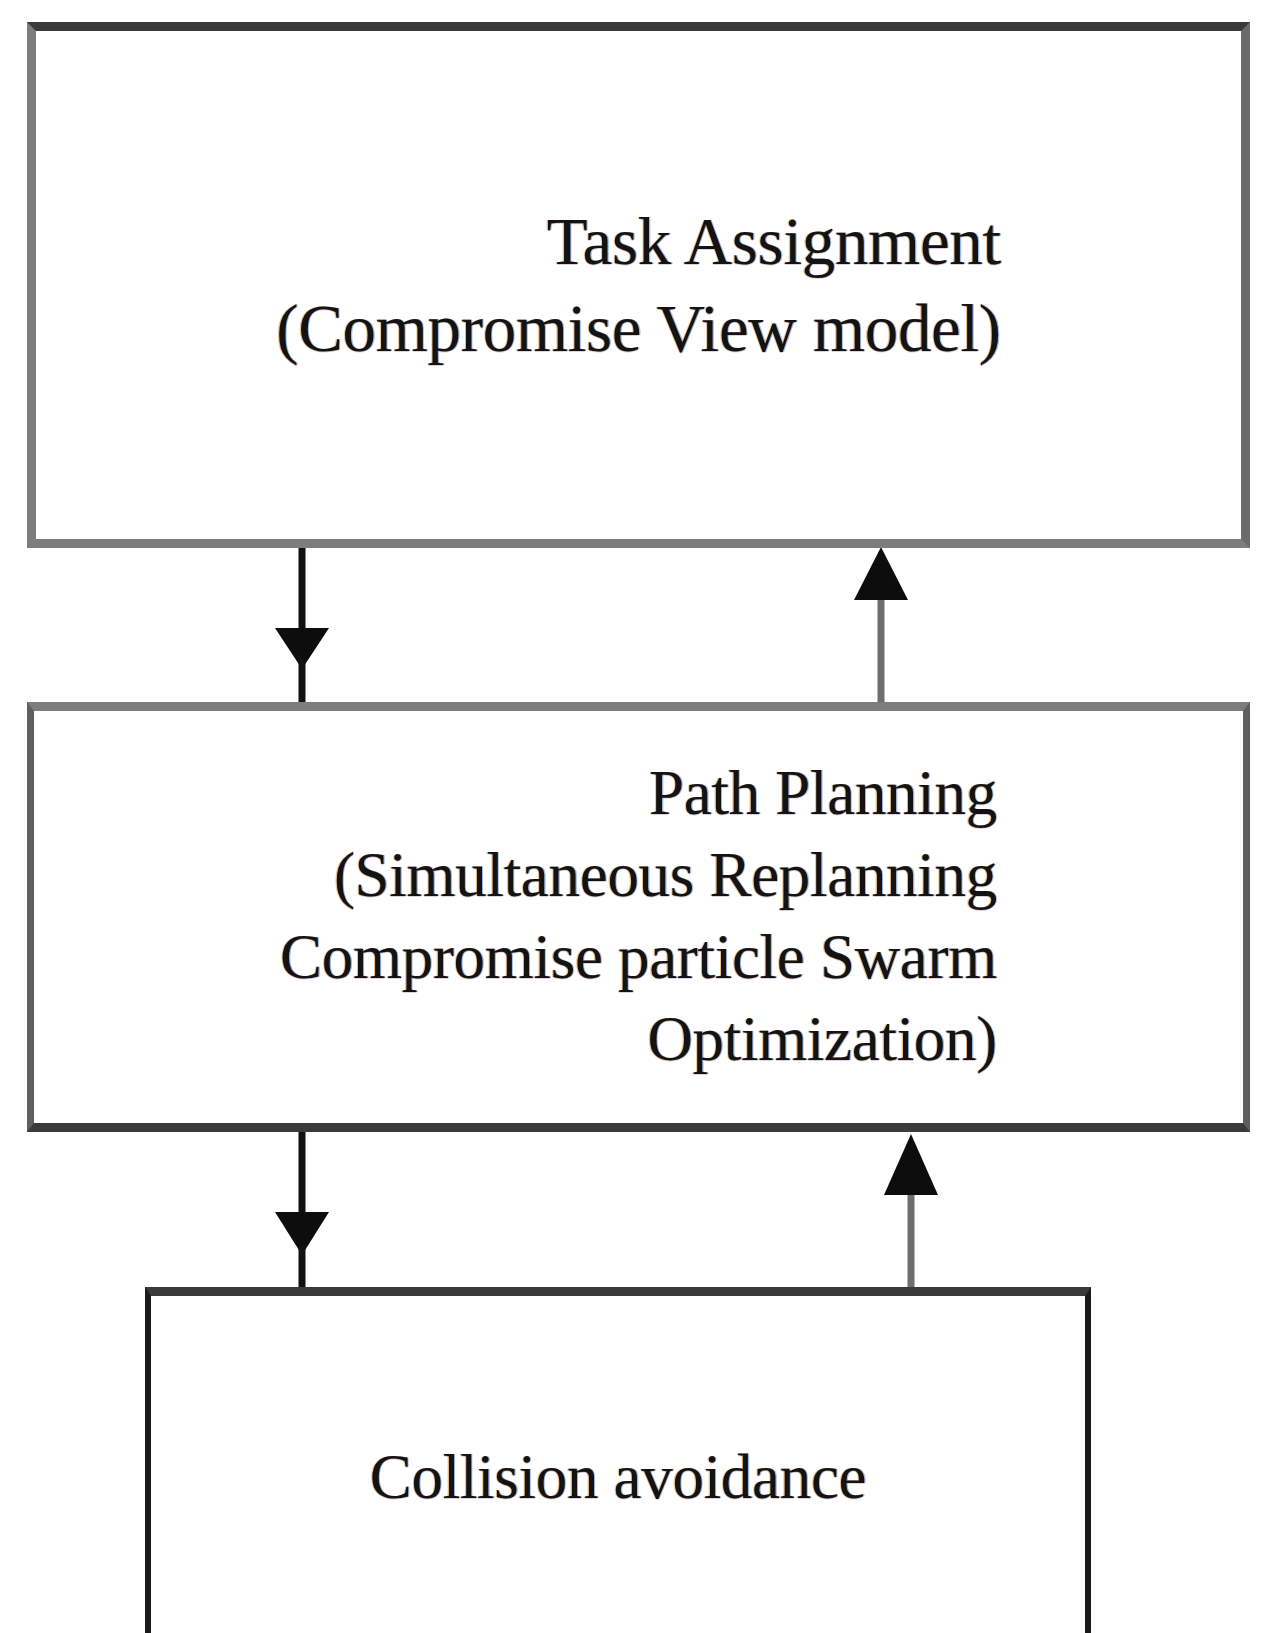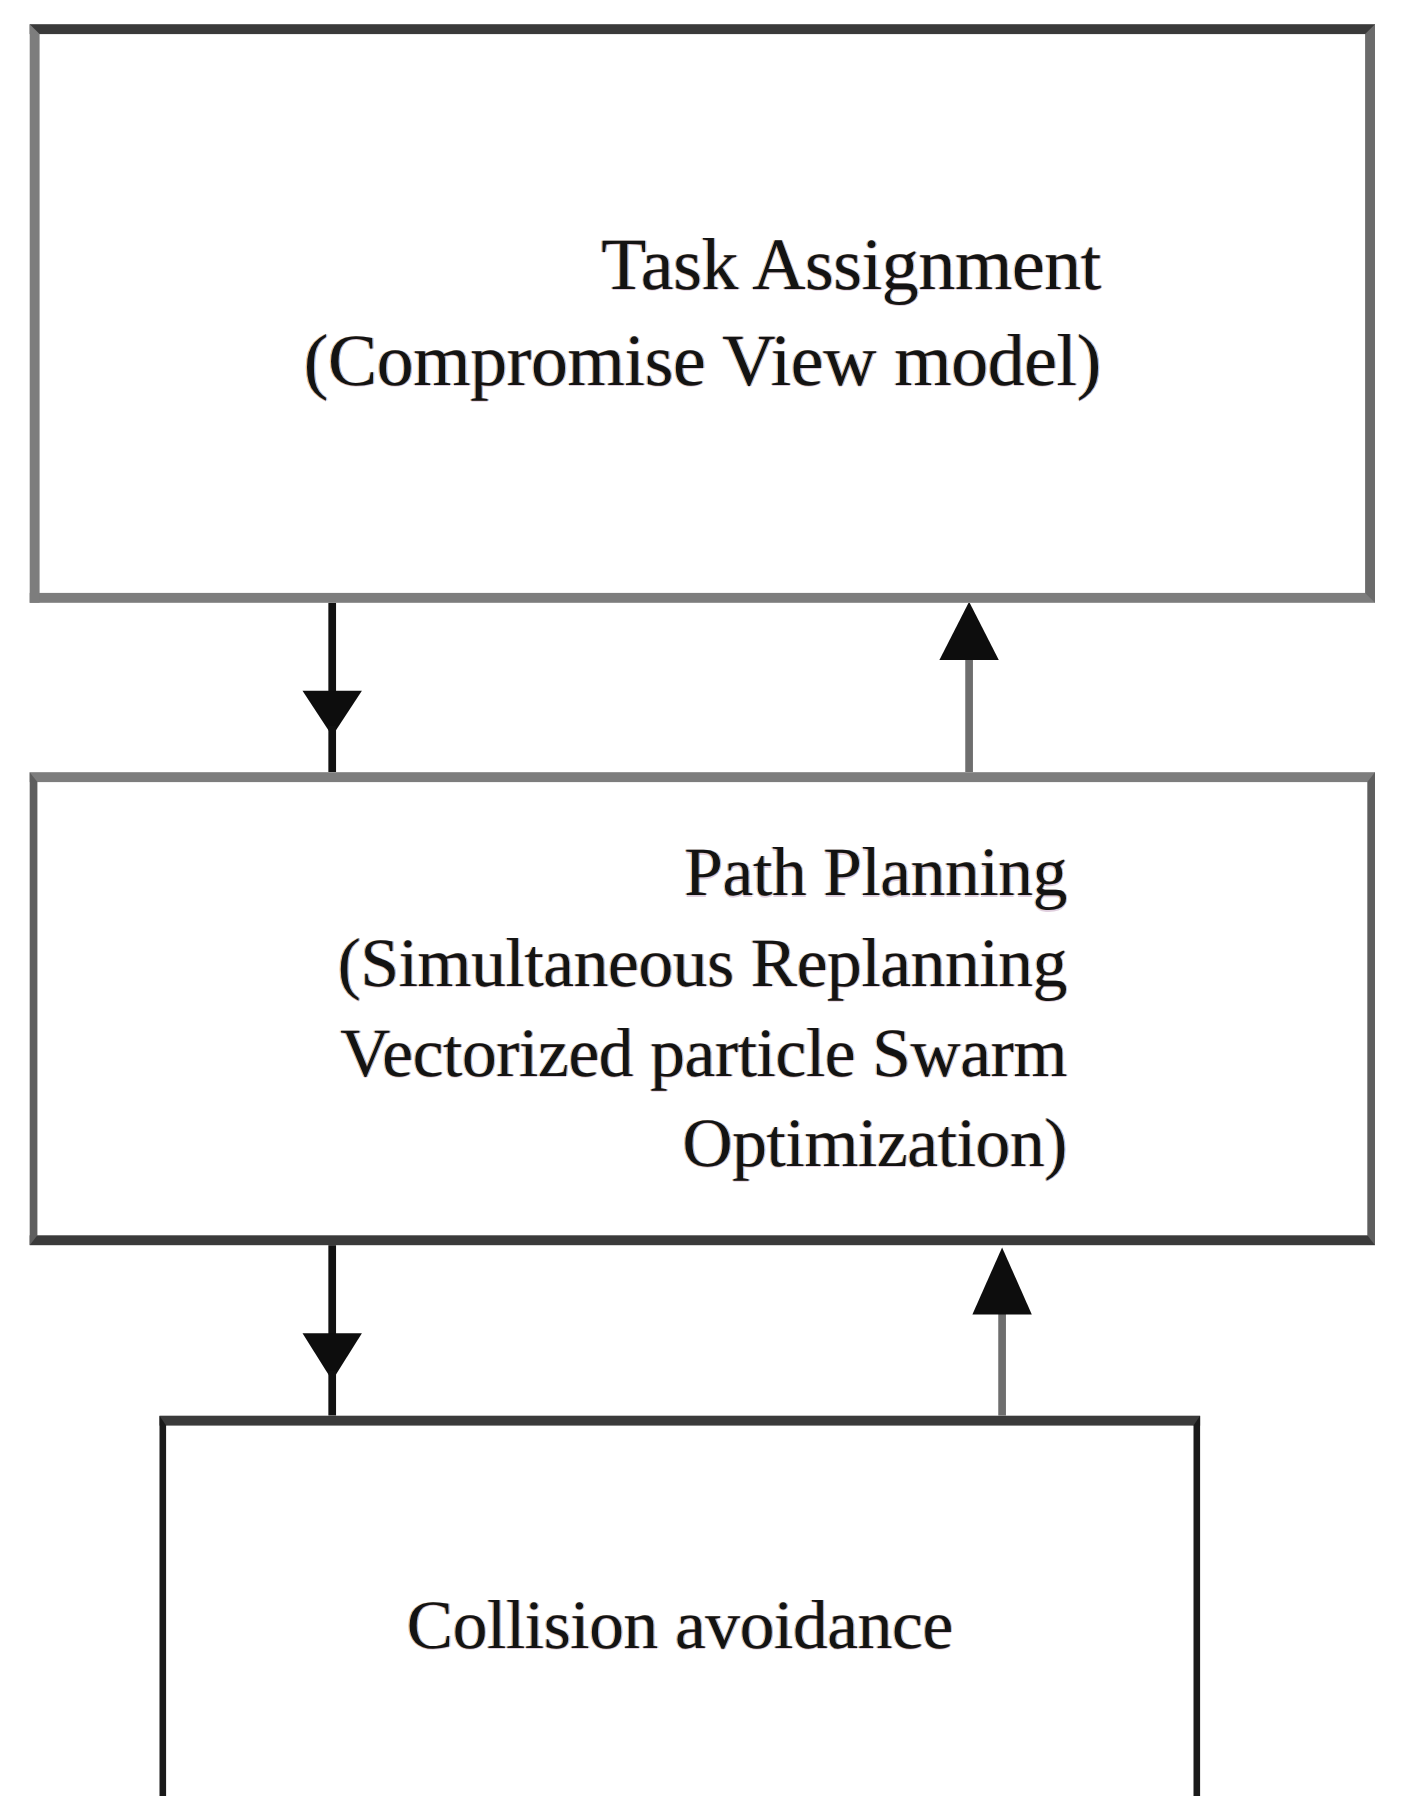--- a/index.html
+++ b/index.html
@@ -114,21 +114,21 @@
   </svg>
 
   <div class="proc-box box-task">
     <div class="box-label label-task">Task Assignment
 (Compromise View model)</div>
   </div>
 
   <div class="proc-box box-path">
     <div class="box-label label-path">Path Planning
 (Simultaneous Replanning
-Vectorized particle Swarm
+Compromise particle Swarm
 Optimization)</div>
   </div>
 
   <div class="proc-box box-collision">
     <div class="box-label label-collision">Collision avoidance</div>
   </div>
 
 </div>
 
 </body></html>

